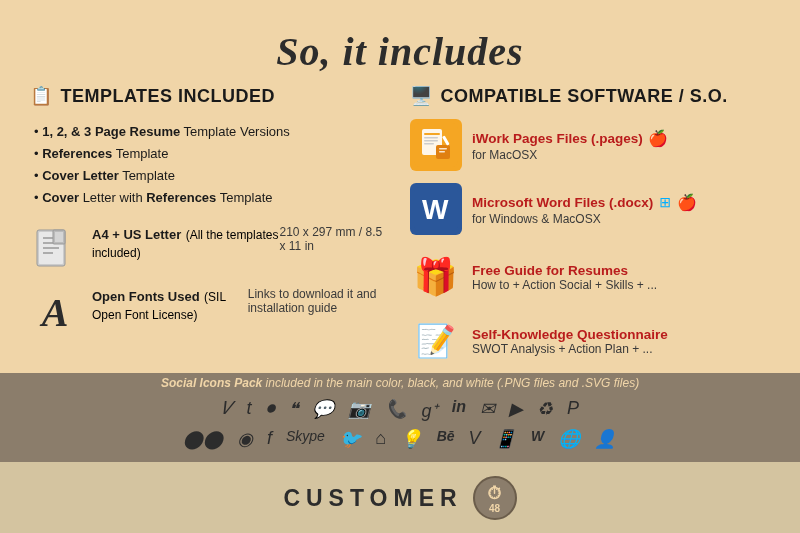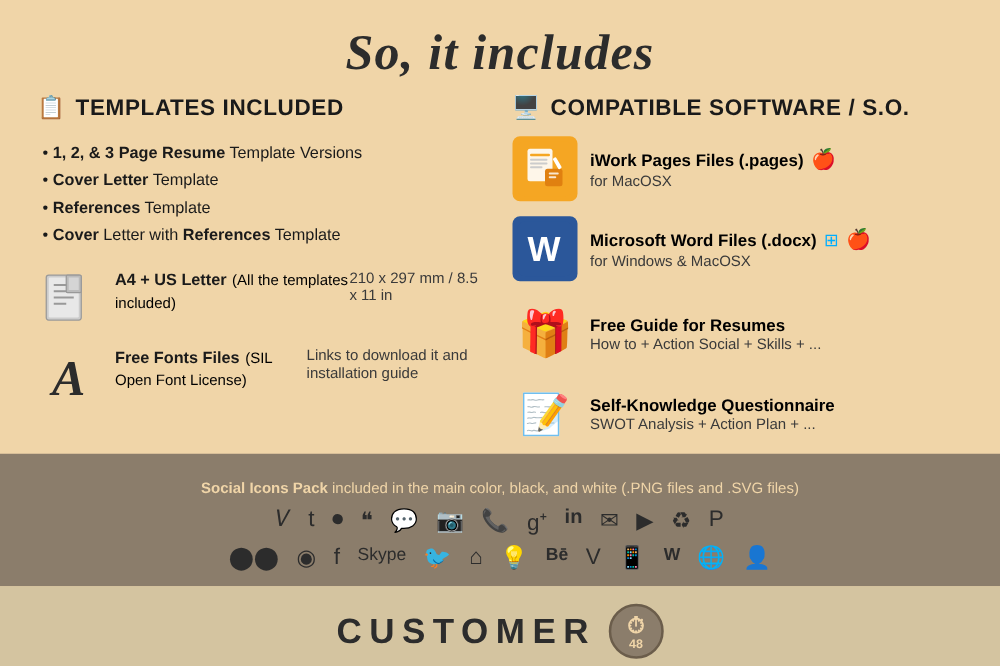--- a/index.html
+++ b/index.html
@@ -14,21 +14,21 @@
     .main-container {
       width: 800px;
       height: 533px;
       background: #f0d5a8;
       display: flex;
       flex-direction: column;
     }
 
     .title-section {
       text-align: center;
-      padding: 18px 0 10px;
+      padding: 28px 0 10px;
     }
 
     .title-text {
       font-family: 'Georgia', cursive;
       font-style: italic;
       font-size: 40px;
       color: #2c2c2c;
       font-weight: bold;
       letter-spacing: 1px;
     }
@@ -153,37 +153,38 @@
 
     .software-name-row {
       display: flex;
       align-items: center;
       gap: 6px;
     }
 
     .software-name {
       font-size: 13.5px;
       font-weight: bold;
-      color: #000000;
+      color: #b91c1c;
     }
 
     .software-sub {
       font-size: 12px;
       color: #3a3a3a;
     }
 
     .apple-icon {
       font-size: 16px;
       color: #555;
     }
 
     
     .social-section {
       background: #8b7d6b;
-      padding: 20px 20px 6px;
+      padding: 3px 20px 6px;
+      font-style: italic;
     }
 
     .social-header {
       text-align: center;
       font-size: 12px;
       color: #f0d5a8;
       margin-bottom: 8px;
     }
 
     .social-header span.bold {
@@ -207,21 +208,21 @@
     .footer-section {
       background: #d4c4a0;
       display: flex;
       align-items: center;
       justify-content: center;
       gap: 10px;
       padding: 14px 0;
     }
 
     .footer-text {
-      font-size: 28px;
+      font-size: 23px;
       font-weight: bold;
       letter-spacing: 6px;
       color: #2c2c2c;
     }
 
     .clock-badge {
       width: 44px;
       height: 44px;
       background: #8b7d6b;
       border-radius: 50%;
@@ -259,24 +260,24 @@
       <div class="section-header">
         <span style="font-size:18px;">📋</span>
         <span class="section-title">TEMPLATES INCLUDED</span>
       </div>
 
       <div>
         <div class="bullet-item">
           • <span class="bold">1, 2, &amp; 3 Page Resume</span> Template Versions
         </div>
         <div class="bullet-item">
+          • <span class="bold">References</span> Template
+        </div>
+        <div class="bullet-item">
           • <span class="bold">Cover Letter</span> Template
-        </div>
-        <div class="bullet-item">
-          • <span class="bold">References</span> Template
         </div>
         <div class="bullet-item">
           • <span class="bold">Cover</span> Letter with <span class="bold">References</span> Template
         </div>
       </div>
 
       <div class="icon-row" style="margin-top:8px;">
         <div class="icon-box">
           <svg viewBox="0 0 44 44">
             <rect x="4" y="2" width="28" height="36" rx="2" fill="#ccc" stroke="#999" stroke-width="1"></rect>
@@ -297,21 +298,21 @@
           <div class="sub-text">210 x 297 mm / 8.5 x 11 in</div>
         </div>
       </div>
 
       <div class="icon-row">
         <div class="icon-box">
           <span class="font-a">A</span>
         </div>
         <div class="icon-text-block">
           <div>
-            <span class="bold-title">Free Fonts Files</span>
+            <span class="bold-title">Open Fonts Used</span>
             <span style="font-size:12px;"> (SIL Open Font License)</span>
           </div>
           <div class="sub-text">Links to download it and installation guide</div>
         </div>
       </div>
 
     </div>
 
     <div class="right-col">
 

